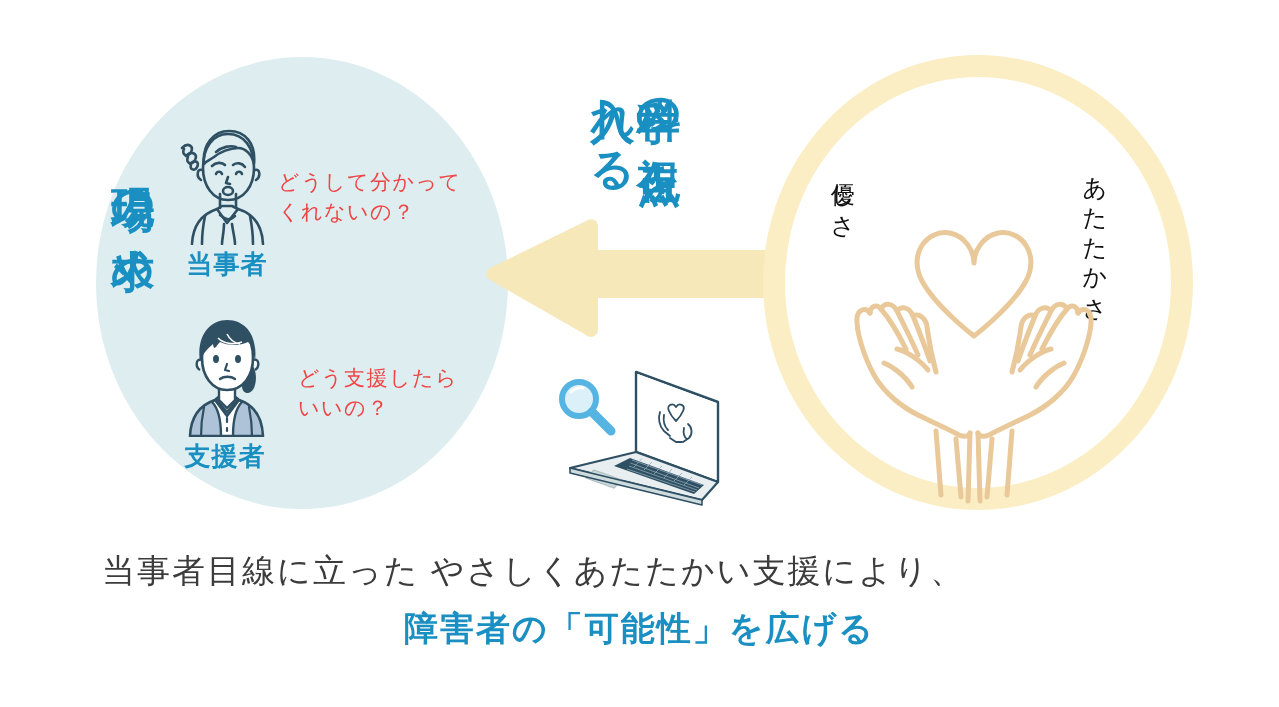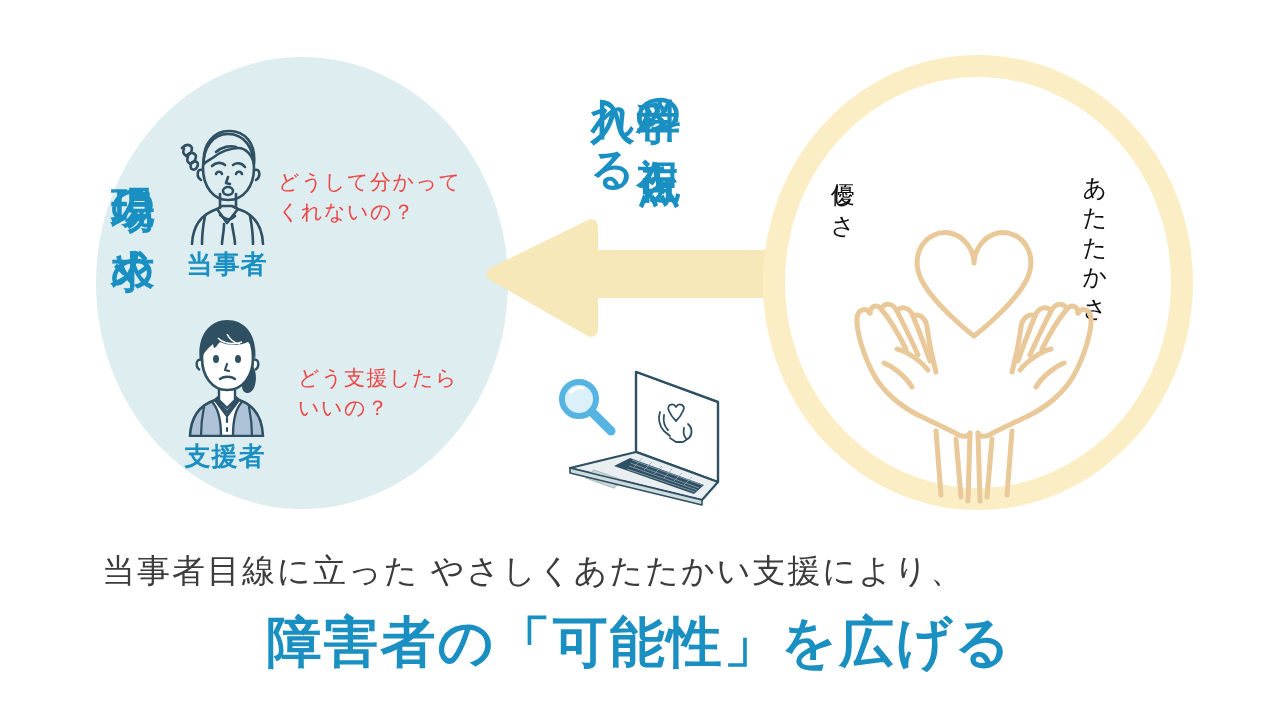--- a/index.html
+++ b/index.html
@@ -157,21 +157,21 @@
     letter-spacing: 2px;
     font-weight: 400;
   }
   .caption-2 {
     position: absolute;
     left: 0;
     top: 606px;
     width: 1279px;
     text-align: center;
     color: #1a8fc1;
-    font-size: 55px;
+    font-size: 34px;
     font-weight: 700;
     letter-spacing: 2px;
   }
 </style>
 </head>
 <body>
 
 <div id="stage">
 
   <div class="left-circle"></div>

